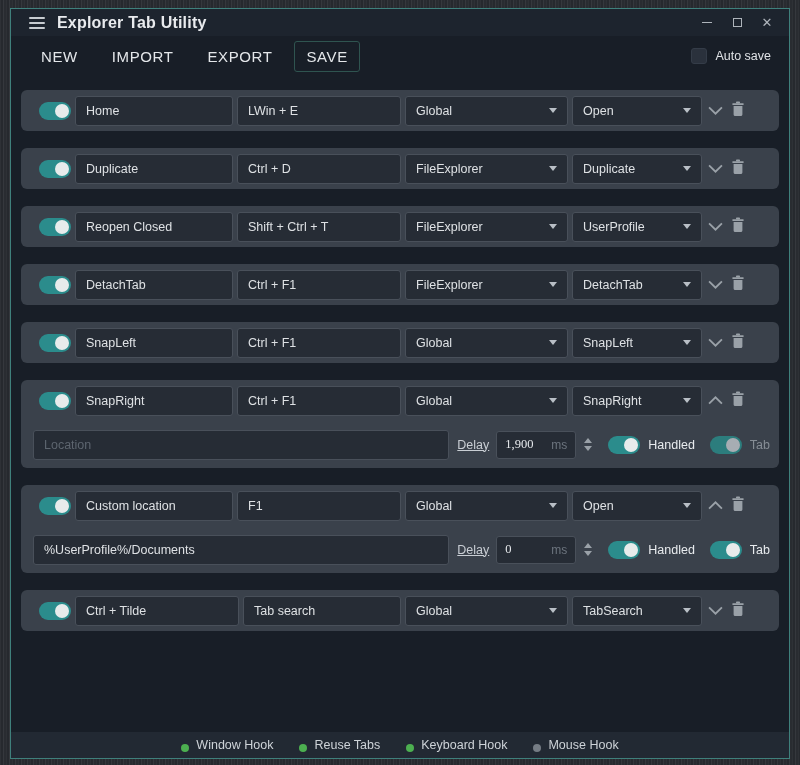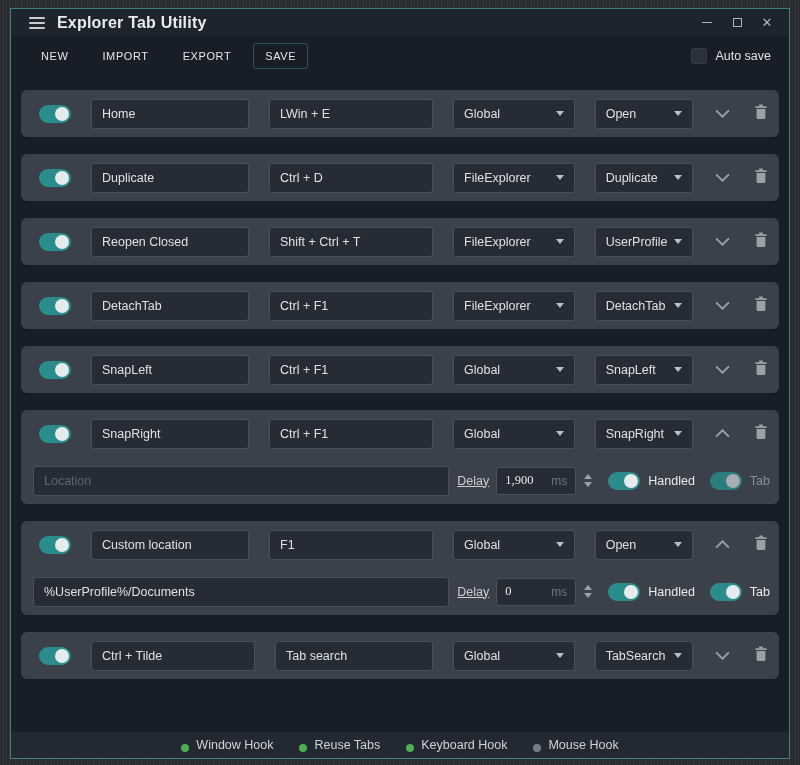--- a/index.html
+++ b/index.html
@@ -21,29 +21,29 @@
   .menu-icon i { display:block; height:2px; background:#c7ccd1; border-radius:1px; }
   .title { color:#e9ebee; font-size:16px; font-weight:bold; letter-spacing:.2px; }
   .win-controls { margin-left:auto; display:flex; align-items:center; gap:18px; padding-right:6px; }
   .wc { width:12px; height:12px; display:flex; align-items:center; justify-content:center; cursor:pointer; }
   .glyph-min { width:10px; height:1px; background:#aeb4bb; display:block; }
   .glyph-max { width:9px; height:9px; border:1px solid #aeb4bb; display:block; }
   .glyph-close { color:#aeb4bb; font-size:13px; line-height:1; }
   
   .toolbar { height:40px; display:flex; align-items:center; padding:0 18px; flex:0 0 auto; }
   .tb-btn { background:none; border:1px solid transparent; color:#e4e7ea; font-family:inherit;
-            font-size:11px; letter-spacing:.6px; padding:6px 11px; margin-right:10px; cursor:pointer; border-radius:3px; }
+            font-size:15px; letter-spacing:.6px; padding:6px 11px; margin-right:10px; cursor:pointer; border-radius:3px; }
   .tb-btn.active { border-color:#2f5450; }
   .autosave { margin-left:auto; display:flex; align-items:center; gap:8px; }
   .checkbox { width:16px; height:16px; background:#2a313c; border:1px solid #343c48; border-radius:3px; cursor:pointer; }
   .autosave-label { color:#dfe2e6; font-size:12.5px; }
   
   .content { flex:1 1 auto; padding:14px 10px 0 10px; overflow:hidden; }
   .card { background:#3a414b; border-radius:6px; margin-bottom:17px; padding:0 9px 0 18px; }
-  .row-main { height:47px; display:flex; align-items:center; gap:20px; }
+  .row-main { height:41px; display:flex; align-items:center; gap:4px; }
   .toggle { width:32px; height:18px; background:#2b8c8c; border-radius:9px; position:relative; flex:0 0 auto; cursor:pointer; }
   .toggle .knob { position:absolute; top:2px; right:2px; width:14px; height:14px; background:#e7ebeb; border-radius:50%; }
   .tfield { background:#262c35; border:1px solid #49505a; border-radius:3px; height:30px; color:#dee1e4;
             font-family:inherit; font-size:12.5px; padding:0 10px; outline:none; }
   .tfield::placeholder { color:#5d656f; }
   .name-input { width:158px; }
   .hotkey-input { width:164px; }
   .dropdown { background:#262c35; border:1px solid #49505a; border-radius:3px; height:30px; display:flex;
               align-items:center; padding:0 10px; cursor:pointer; }
   .dropdown .dd-label { color:#dee1e4; font-size:12.5px; }

